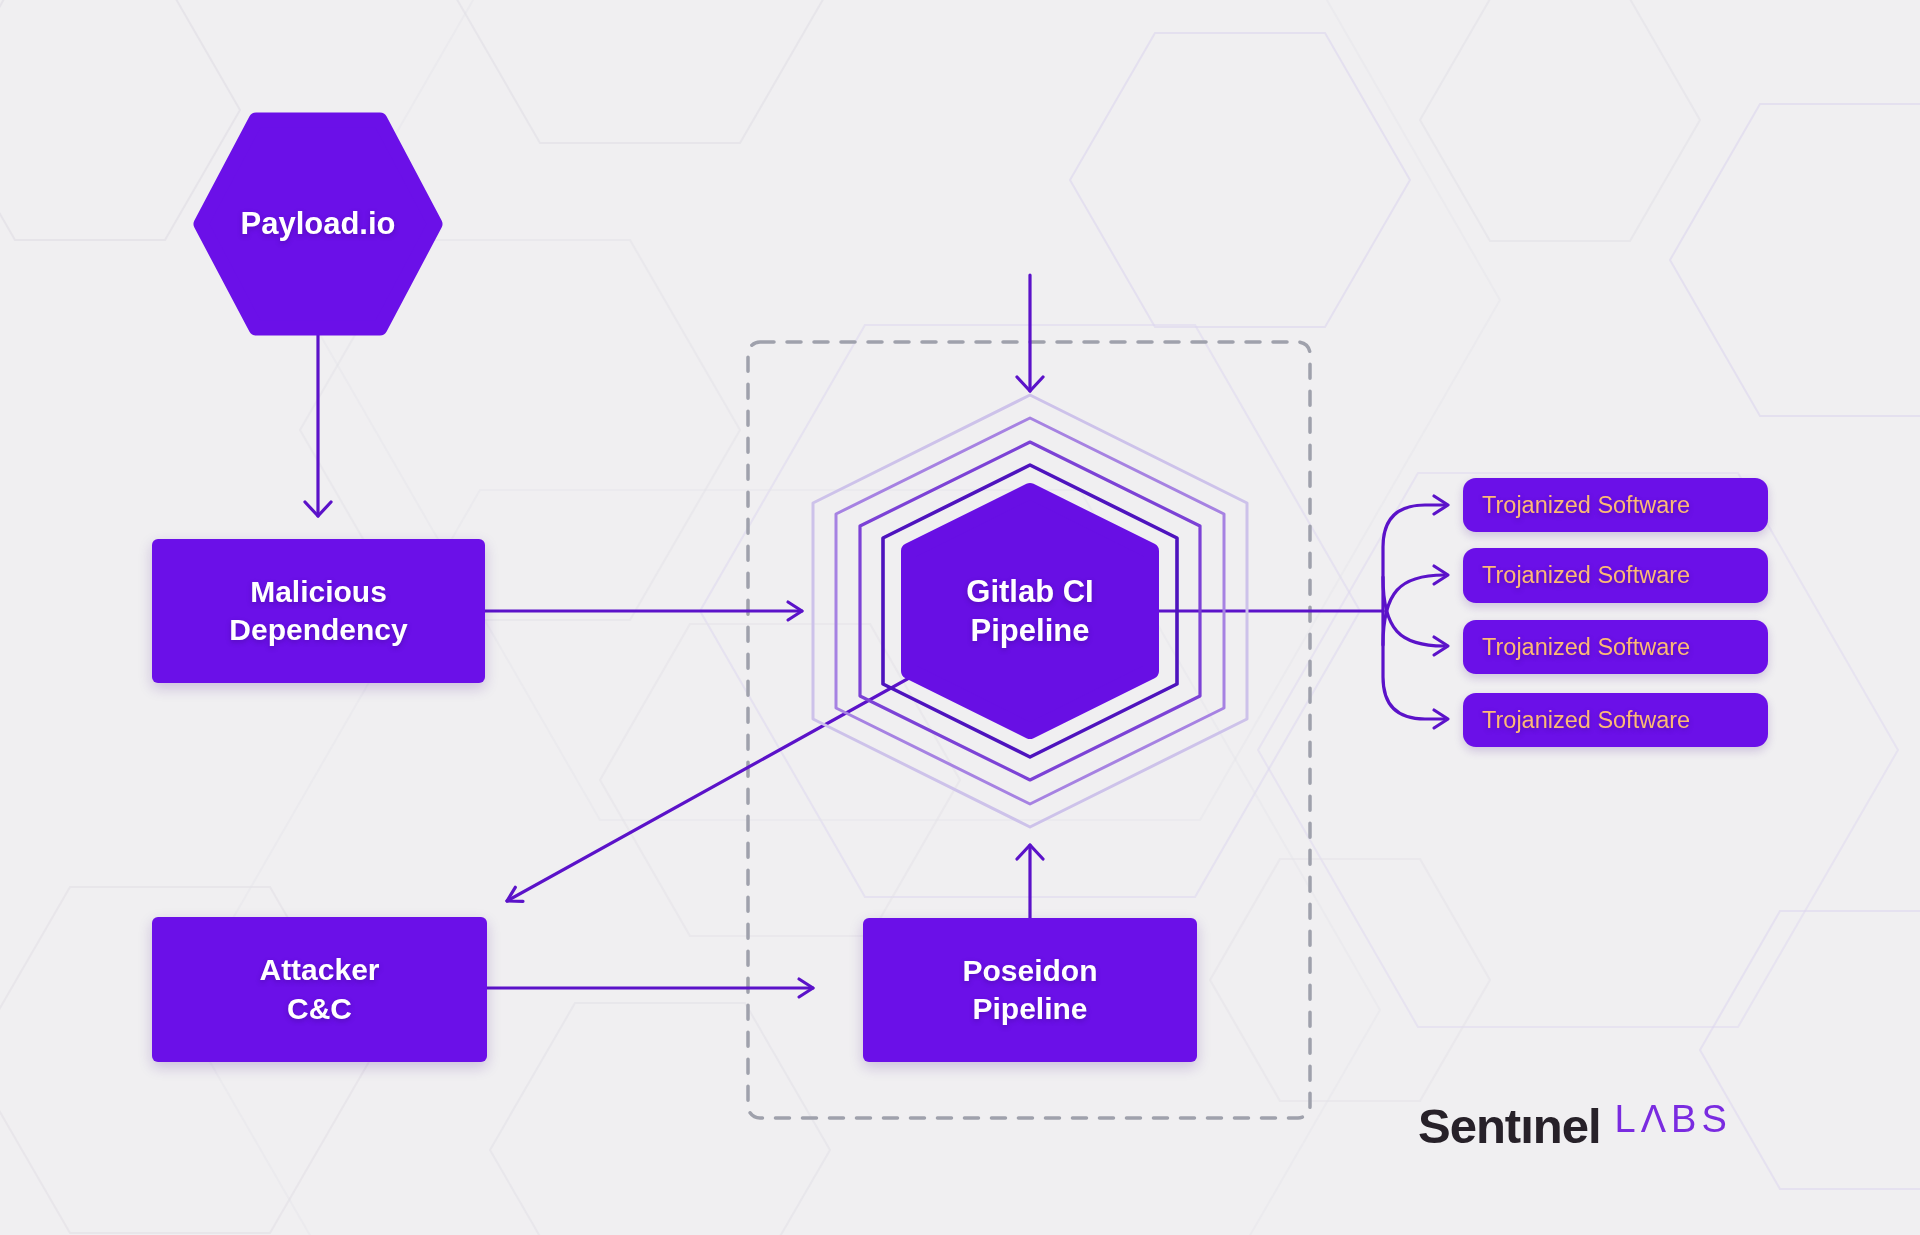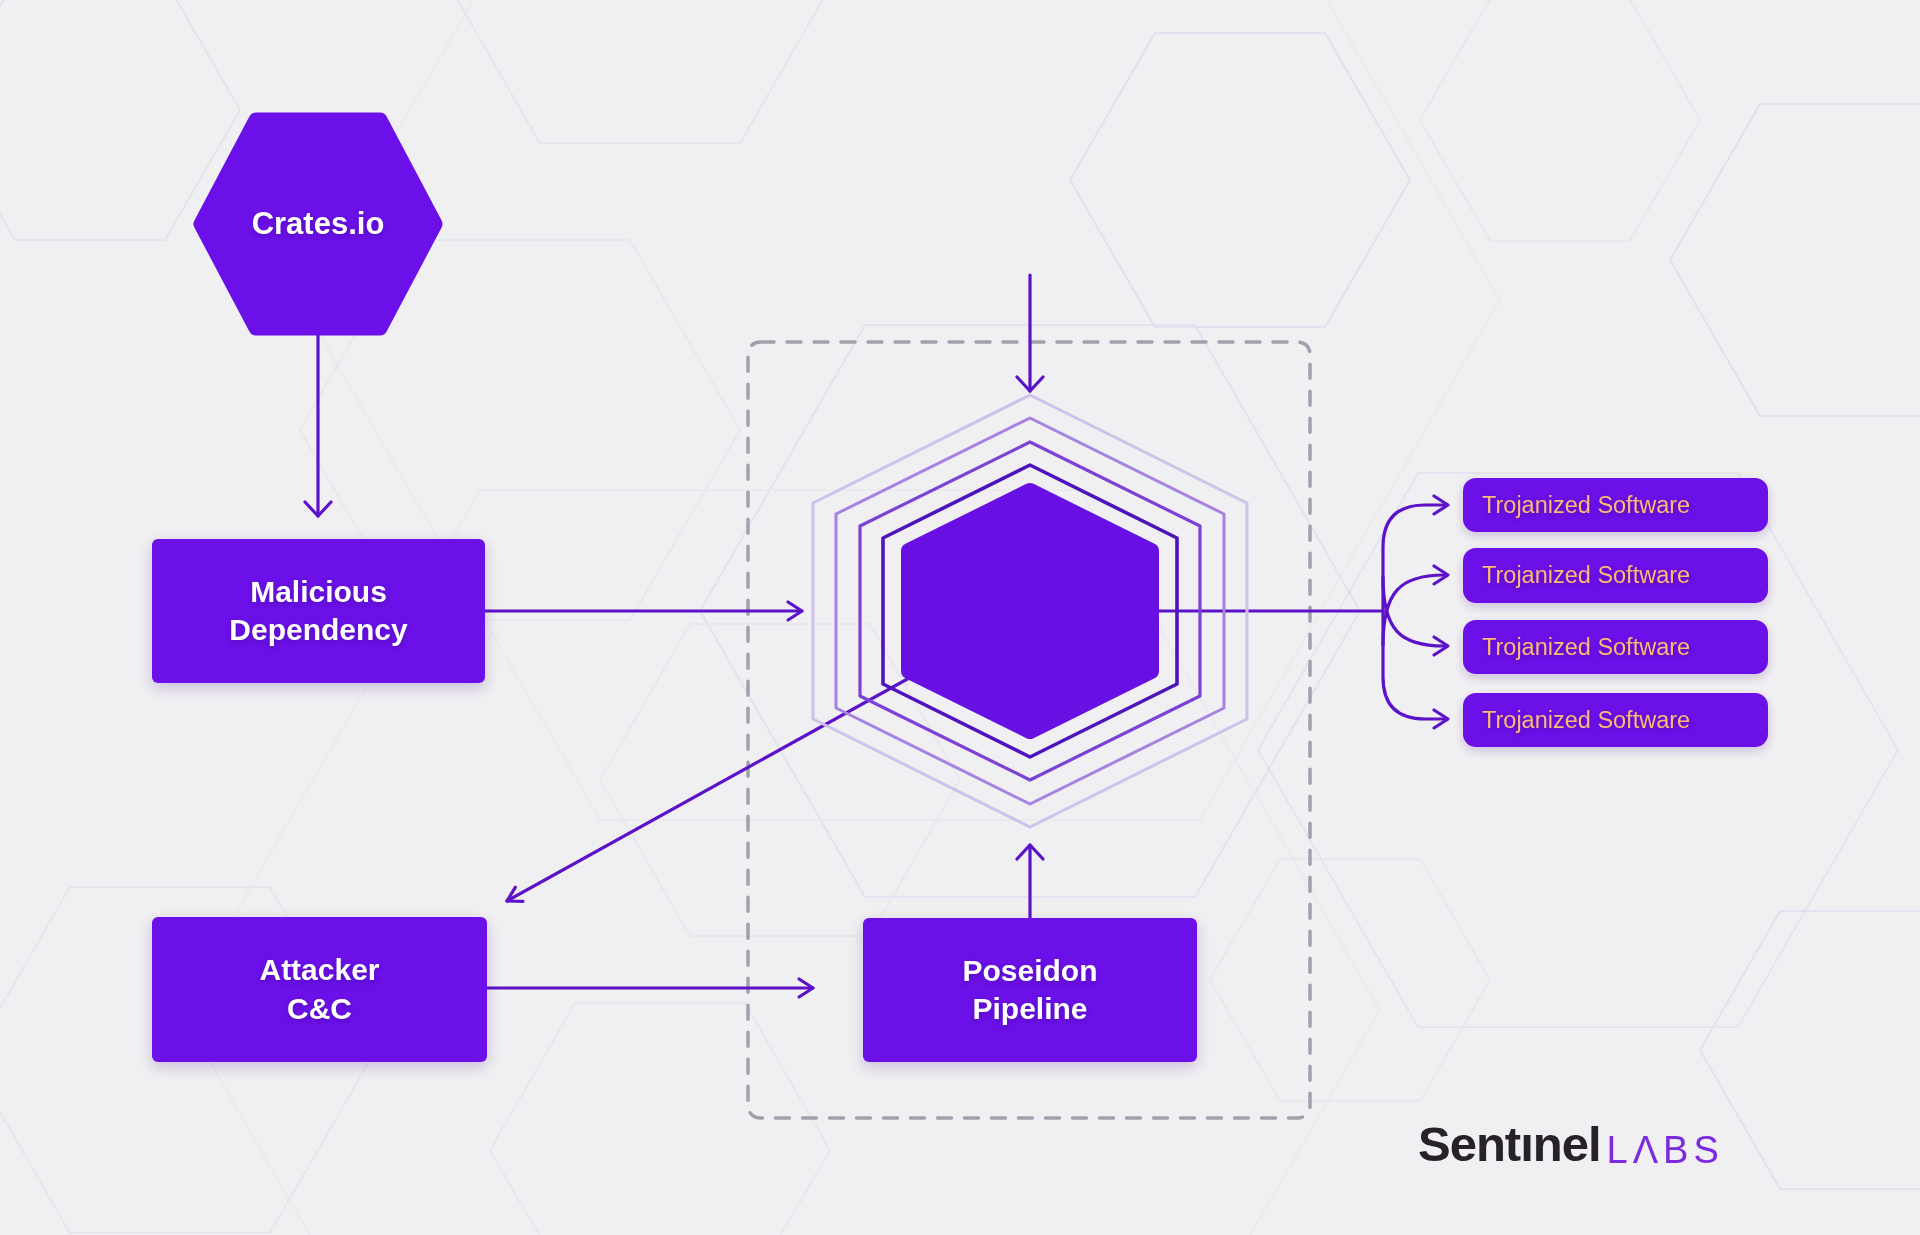--- a/index.html
+++ b/index.html
@@ -35,22 +35,23 @@
     padding-left:19px;
     font-weight:normal;
     font-size:23.5px;
     color:#fdba74;
     box-shadow:0 4px 10px rgba(70,20,140,0.20);
     box-sizing:border-box;
   }
   .logo{
     position:absolute;
     left:1418px;top:1098px;height:74px;
-    display:flex;align-items:flex-end;
+    display:flex;align-items:flex-start;
     user-select:none;
+    gap:8px;
   }
   .logo .dark{
     color:#272129;
     font-size:49px;font-weight:bold;letter-spacing:-1px;
   }
   .logo .purple{
     color:#7a2be0;
     font-size:38px;font-weight:normal;letter-spacing:5px;margin-left:6px;
   }
 </style>
@@ -133,29 +134,33 @@
       <polygon points="1030,418 1224,514 1224,708 1030,804 836,708 836,514" stroke="#a682e2" stroke-width="3"></polygon>
       <polygon points="1030,442 1200,526 1200,696 1030,780 860,696 860,526" stroke="#7c42d6" stroke-width="3.2"></polygon>
       <polygon points="1030,465 1177,538 1177,684 1030,757 883,684 883,538" stroke="#4e13be" stroke-width="3.6"></polygon>
     </g>
 
     <polygon points="256,120 380,120 435,224 380,328 256,328 201,224" fill="#6b10e8" stroke="#6b10e8" stroke-width="15" stroke-linejoin="round"></polygon>
     <polygon points="1030,491 1151,551 1151,671 1030,731 909,671 909,551" fill="#680fe4" stroke="#680fe4" stroke-width="16" stroke-linejoin="round"></polygon>
   </svg>
 
   <div class="node hexlabel" style="left:194px;top:113px;width:248px;height:222px;">
-    <span>Crates.io</span>
+    <span>Payload.io</span>
   </div>
 
 
   <div class="node box" style="left:152px;top:539px;width:333px;height:144px;">
     <span>Malicious
 Dependency</span>
   </div>
 
+  <div class="node hexlabel" style="left:909px;top:483px;width:242px;height:256px;">
+    <span>Gitlab CI
+Pipeline</span>
+  </div>
 
   <div class="node box" style="left:152px;top:917px;width:335px;height:145px;">
     <span>Attacker
 C&amp;C</span>
   </div>
 
   <div class="node box" style="left:863px;top:918px;width:334px;height:144px;">
     <span>Poseidon
 Pipeline</span>
   </div>

